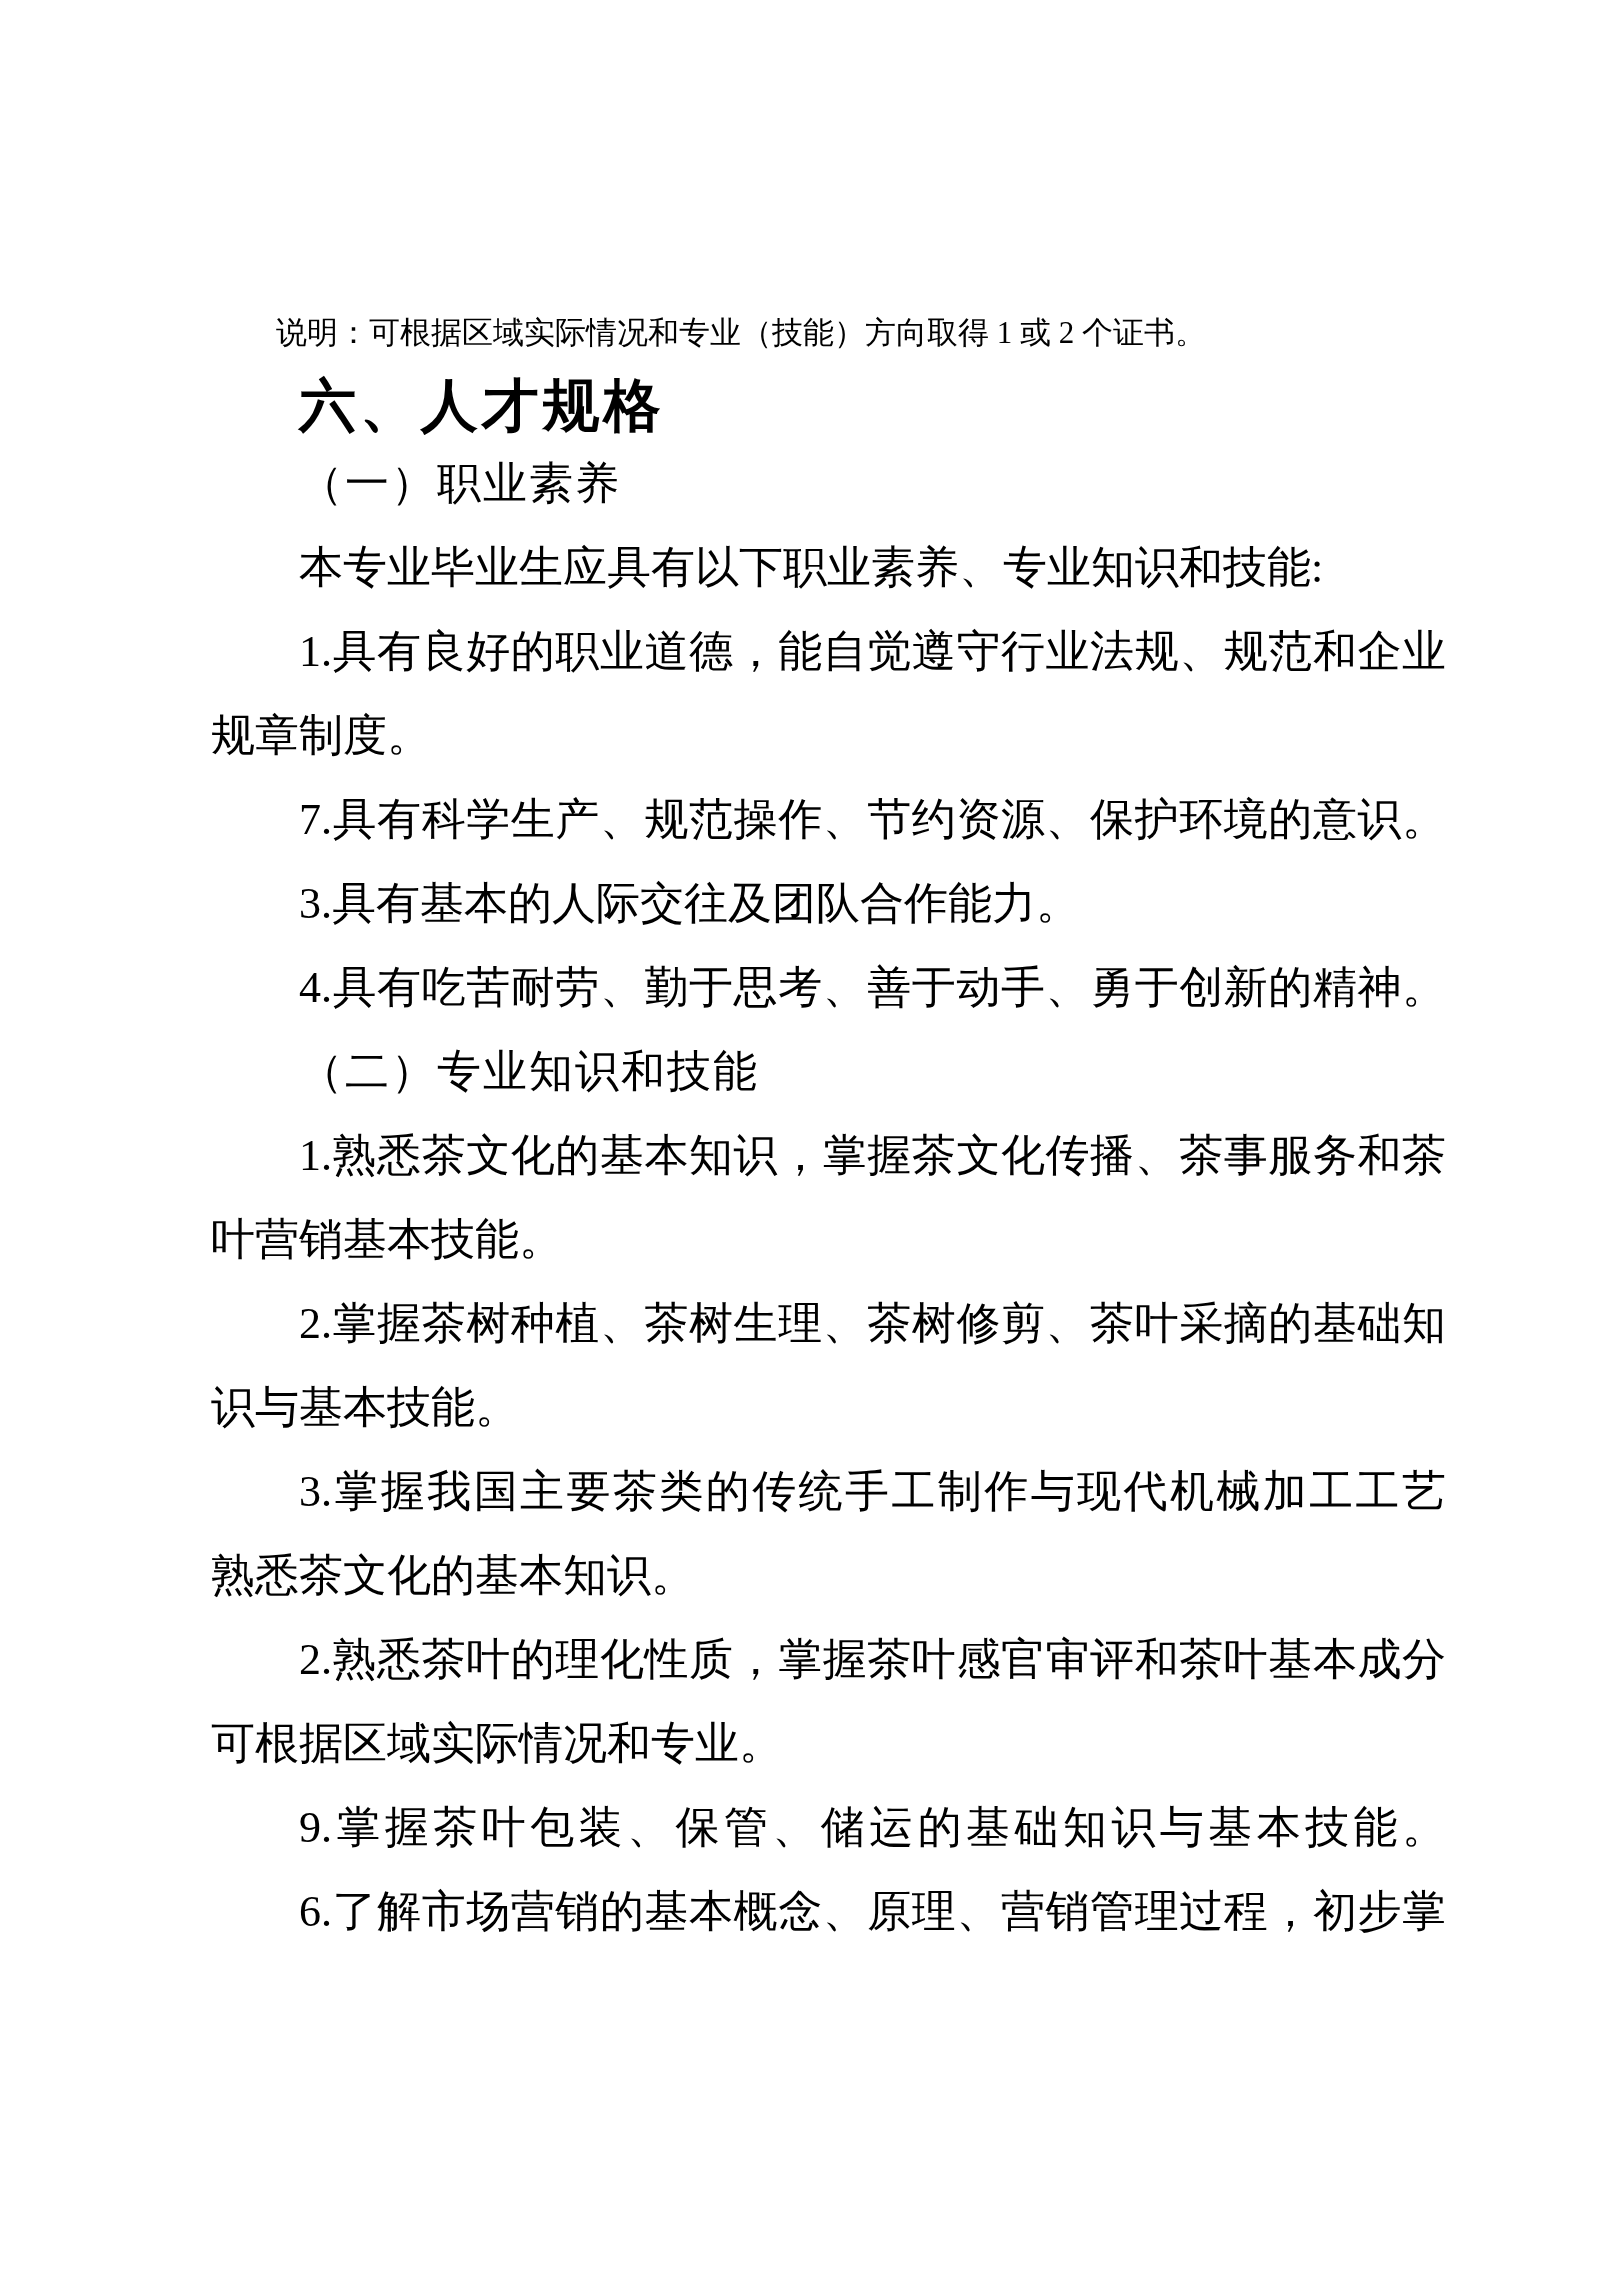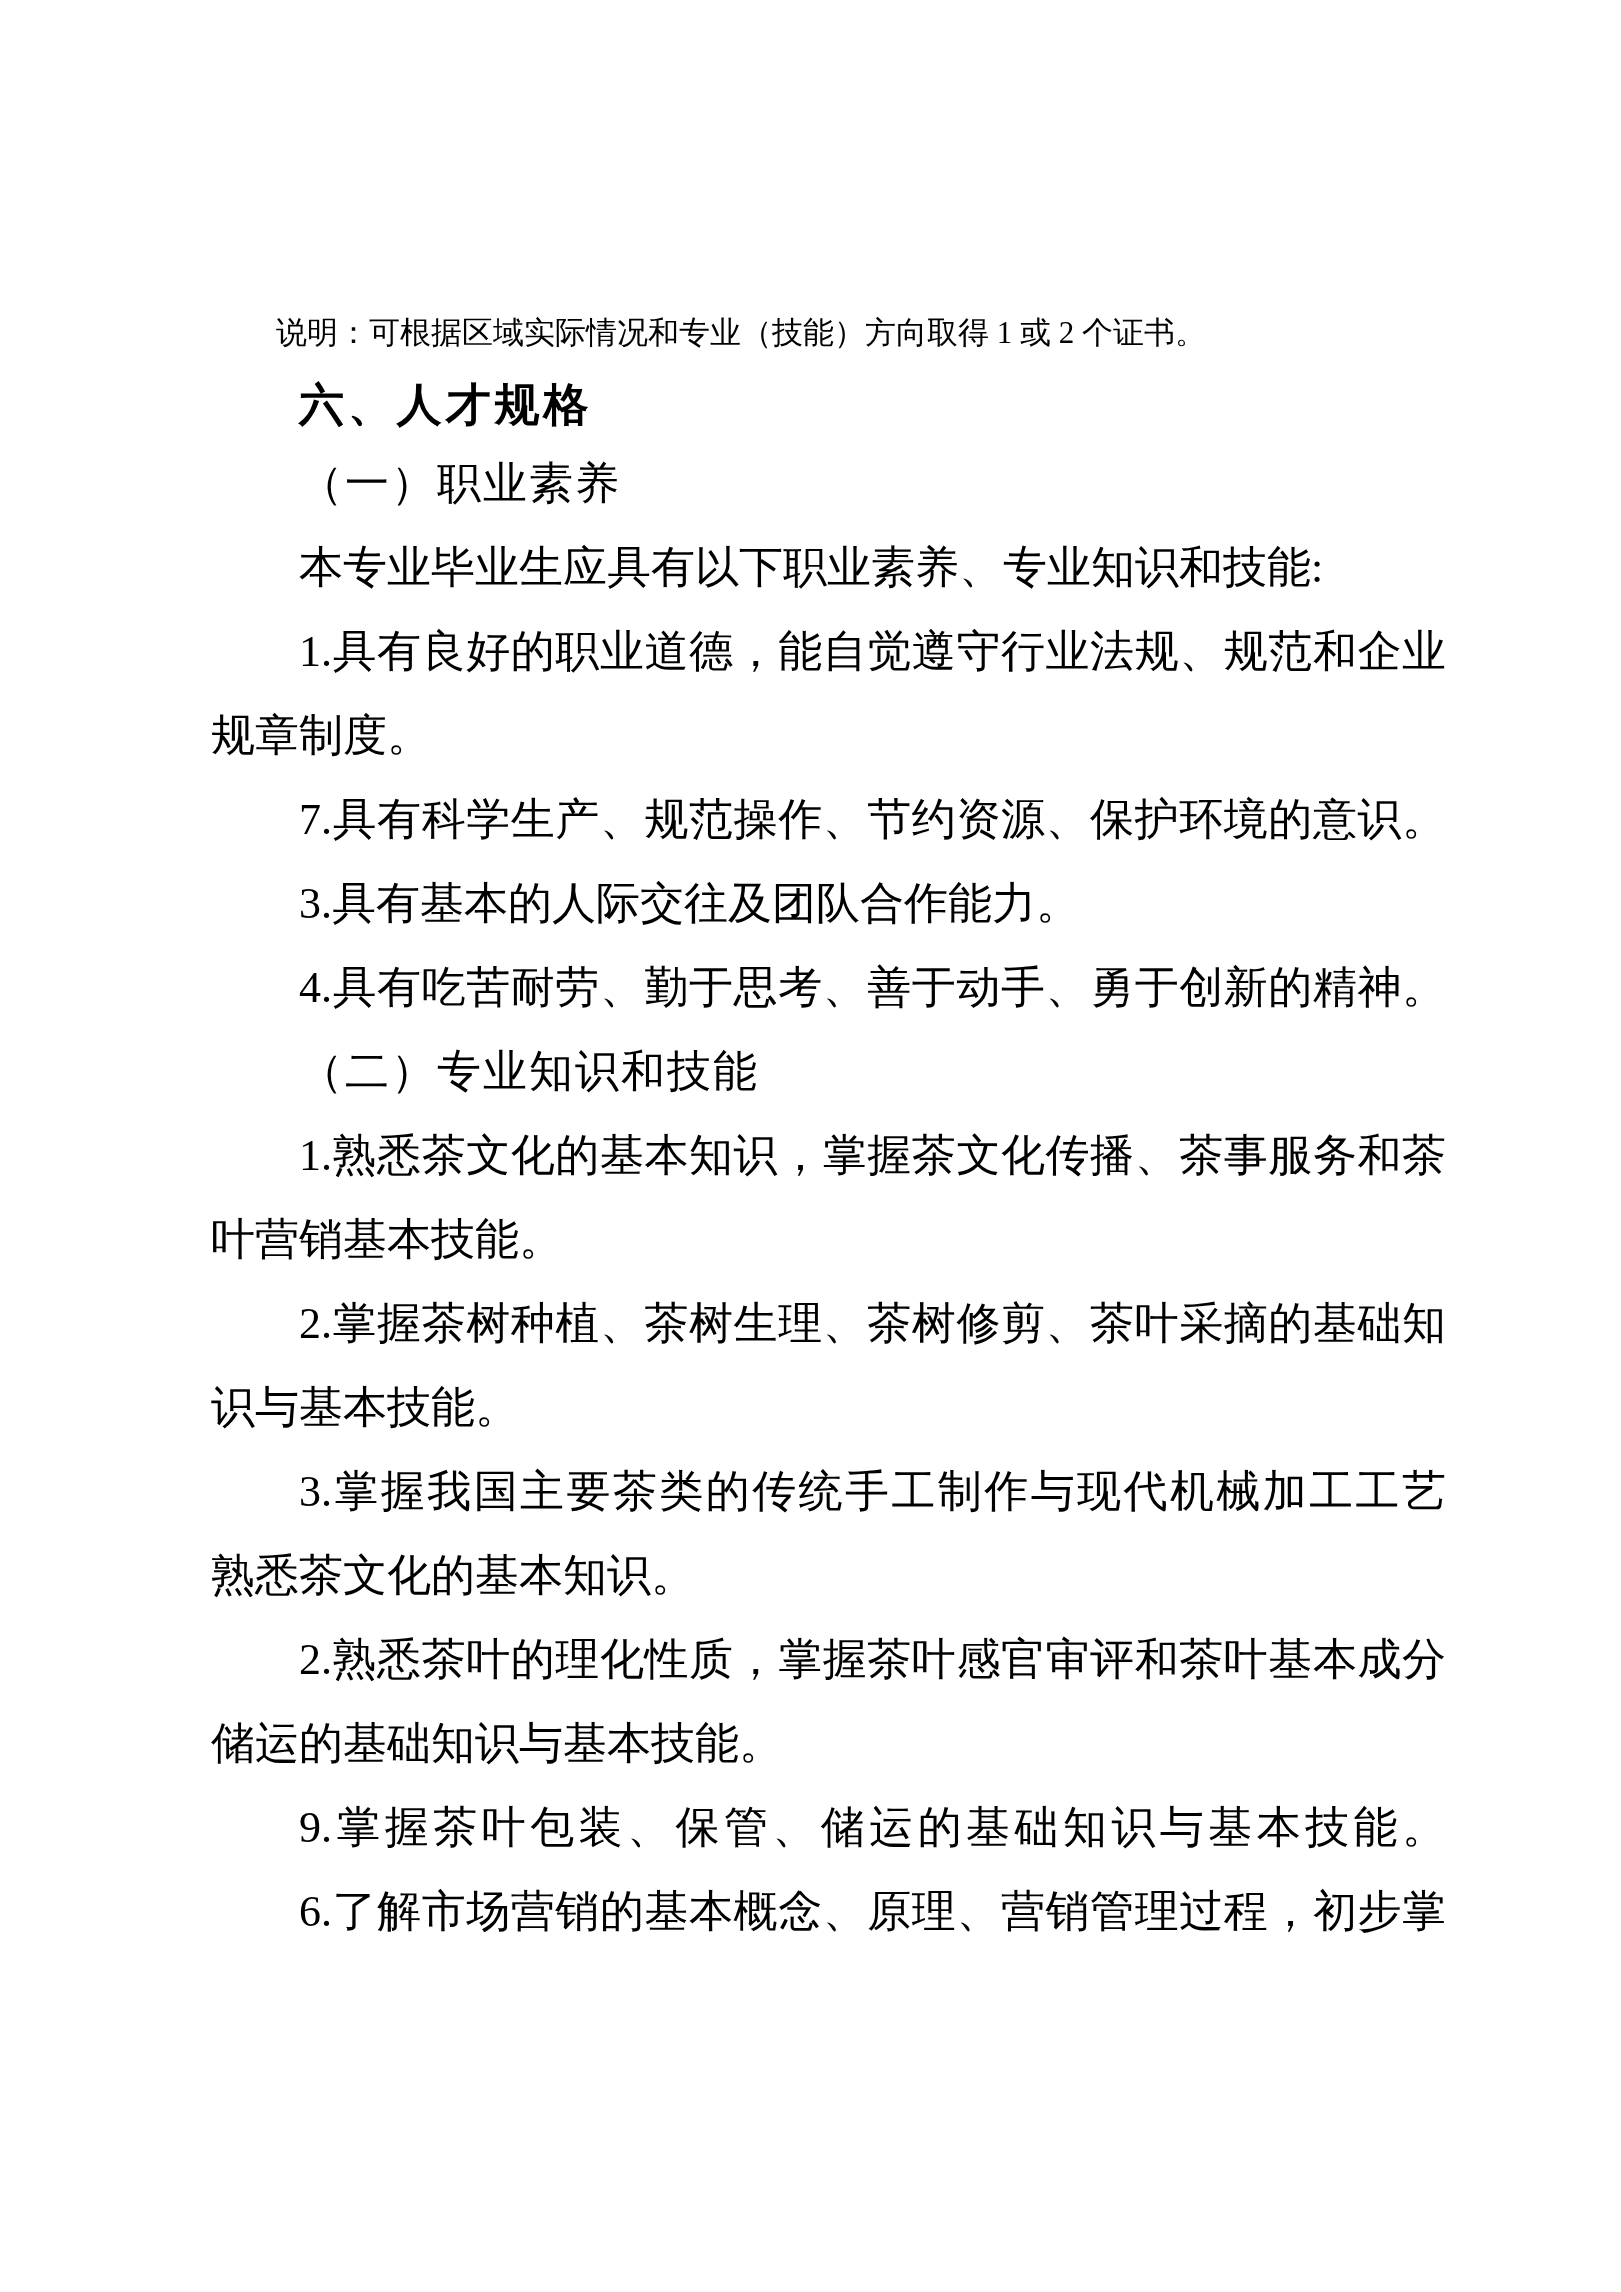--- a/index.html
+++ b/index.html
@@ -26,21 +26,21 @@
   }
   .note {
     height: 71px;
     line-height: 71px;
     font-size: 31px;
     padding-left: 65px;
   }
   .h1 {
     height: 74px;
     line-height: 74px;
-    font-size: 45px;
+    font-size: 57px;
     font-weight: 700;
     letter-spacing: 3.9px;
     font-family: "Liberation Sans", "DejaVu Sans", sans-serif;
     padding-left: 88px;
   }
   .kaiti {
     padding-left: 88px;
     letter-spacing: 2px;
   }
   .indent { padding-left: 88px; }
@@ -71,19 +71,19 @@
 
     <div class="line kaiti">（二）专业知识和技能</div>
 
     <div class="line indent justify">1.熟悉茶文化的基本知识，掌握茶文化传播、茶事服务和茶</div>
     <div class="line">叶营销基本技能。</div>
     <div class="line indent justify">2.掌握茶树种植、茶树生理、茶树修剪、茶叶采摘的基础知</div>
     <div class="line">识与基本技能。</div>
     <div class="line indent justify">3.掌握我国主要茶类的传统手工制作与现代机械加工工艺</div>
     <div class="line">熟悉茶文化的基本知识。</div>
     <div class="line indent justify">2.熟悉茶叶的理化性质，掌握茶叶感官审评和茶叶基本成分</div>
-    <div class="line">储运的基础知识与基本技能。</div>
+    <div class="line">可根据区域实际情况和专业。</div>
     <div class="line indent justify">9.掌握茶叶包装、保管、储运的基础知识与基本技能。</div>
     <div class="line indent justify">6.了解市场营销的基本概念、原理、营销管理过程，初步掌</div>
 
   </div>
 </div>
 
 
 </body></html>

